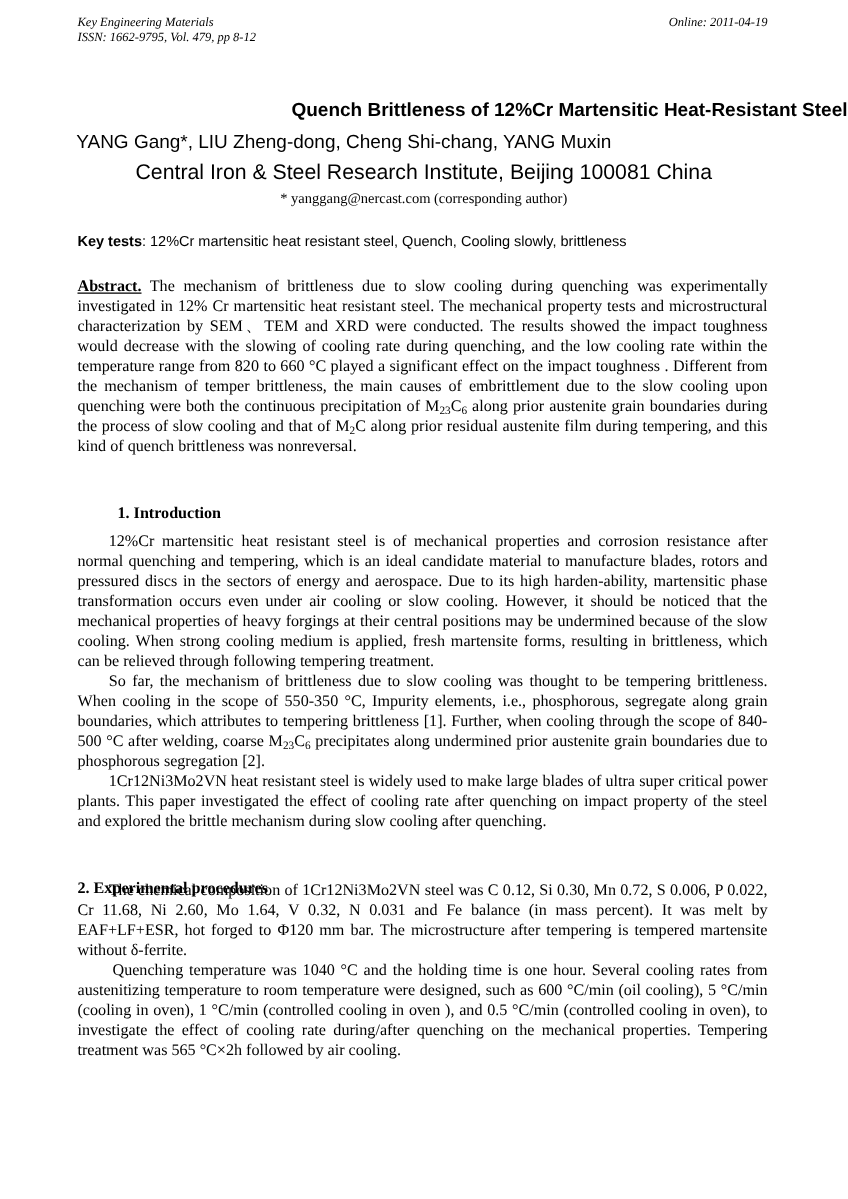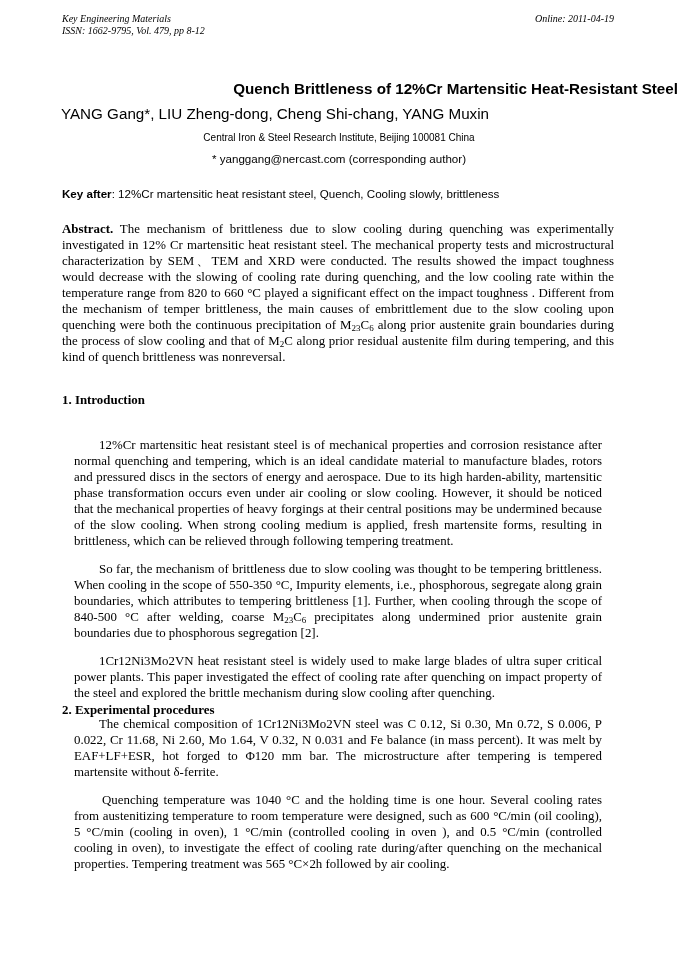--- a/index.html
+++ b/index.html
@@ -2,54 +2,54 @@
 <html><head>
 <meta charset="utf-8">
 <style>
   html, body { margin: 0; padding: 0; background: #ffffff; }
   body { width: 678px; height: 959px; position: relative; overflow: hidden; color: #000; }
   .hdr { position: absolute; top: 13px; left: 62px; width: 552px; font-family: "Liberation Serif", serif; font-style: italic; font-size: 10px; line-height: 11.5px; }
   .hdr-left div { white-space: nowrap; }
   .hdr-right { position: absolute; right: 0; top: 0; }
   .title { position: absolute; top: 80px; left: 0; width: 678px; text-align: right; font-family: "Liberation Sans", sans-serif; font-weight: bold; font-size: 15.2px; line-height: 18px; }
   .authors { position: absolute; top: 105px; left: 0; width: 550px; text-align: center; font-family: "Liberation Sans", sans-serif; font-size: 15.2px; line-height: 18px; }
-  .affil { position: absolute; top: 131px; left: 0; width: 678px; text-align: center; font-family: "Liberation Sans", sans-serif; font-size: 10px; line-height: 14px; }
-  .email { position: absolute; top: 152px; left: 0; width: 678px; text-align: center; font-family: Liberation Sans, sans-serif; font-size: 11.6px; line-height: 14px; }
+  .affil { position: absolute; top: 131px; left: 0; width: 678px; text-align: center; font-family: "Liberation Sans", sans-serif; font-size: 17px; line-height: 14px; }
+  .email { position: absolute; top: 152px; left: 0; width: 678px; text-align: center; font-family: Liberation Serif, serif; font-size: 11.6px; line-height: 14px; }
   .keywords { position: absolute; top: 187px; left: 62px; width: 560px; font-family: "Liberation Sans", sans-serif; font-size: 11.6px; line-height: 14px; white-space: nowrap; }
   .keywords b { font-weight: bold; }
   .body-text { font-family: "Liberation Serif", serif; font-size: 12.9px; line-height: 16px; text-align: justify; }
   .abstract { position: absolute; top: 221px; left: 62px; width: 552px; }
-  .abstract b { font-weight: bold; }
+  .abstract b { font-weight: bold; text-decoration: underline; }
   .h1 { position: absolute; left: 62px; font-family: "Liberation Serif", serif; font-weight: bold; font-size: 12.9px; line-height: 16px; }
-  .h-intro { top: 392px; }
+  .h-intro { top: 402px; margin-left: 32px; }
   .h-exp { top: 702px; }
   .sec { position: absolute; left: 62px; width: 552px; }
   .intro { top: 425px; }
   .exp { top: 704px; }
-  p { margin: 12px; text-indent: 25px; }
+  p { margin: 0; text-indent: 25px; }
   p.ind2 { text-indent: 28px; }
   sub { font-size: 9px; vertical-align: -2px; line-height: 0; }
 </style>
 </head>
 <body>
 
 <div class="hdr">
   <div class="hdr-left">
     <div>Key Engineering Materials</div>
     <div>ISSN: 1662-9795, Vol. 479, pp 8-12</div>
   </div>
   <div class="hdr-right">Online: 2011-04-19</div>
 </div>
 
 <div class="title">Quench Brittleness of 12%Cr Martensitic Heat-Resistant Steel</div>
 <div class="authors">YANG Gang*, LIU Zheng-dong, Cheng Shi-chang, YANG Muxin</div>
 <div class="affil">Central Iron &amp; Steel Research Institute, Beijing 100081 China</div>
 <div class="email">* yanggang@nercast.com (corresponding author)</div>
 
-<div class="keywords"><b>Key after</b><span>:  12%Cr martensitic heat resistant steel, Quench, Cooling slowly, brittleness</span></div>
+<div class="keywords"><b>Key tests</b><span>:  12%Cr martensitic heat resistant steel, Quench, Cooling slowly, brittleness</span></div>
 
 <div class="abstract body-text"><b>Abstract.</b><span> The mechanism of brittleness due to slow cooling during quenching was experimentally investigated in 12% Cr martensitic heat resistant steel. The mechanical property tests and microstructural characterization by SEM、TEM and XRD were conducted. The results showed the impact toughness would decrease with the slowing of cooling rate during quenching, and the low cooling rate within the temperature range from 820 to 660 °C played a significant effect on the impact toughness . Different from the mechanism of temper brittleness, the main causes of embrittlement due to the slow cooling upon quenching were both the continuous precipitation of M</span><sub>23</sub><span>C</span><sub>6</sub><span> along prior austenite grain boundaries during the process of slow cooling and that of M</span><sub>2</sub><span>C along prior residual austenite film during tempering, and this kind of quench brittleness was nonreversal.</span></div>
 
 <div class="h1 h-intro">1.  Introduction</div>
 <div class="sec intro body-text">
   <p>12%Cr martensitic heat resistant steel is of mechanical properties and corrosion resistance after normal quenching and tempering, which is an ideal candidate material to manufacture blades, rotors and pressured discs in the sectors of energy and aerospace. Due to its high harden-ability, martensitic phase transformation occurs even under air cooling or slow cooling. However, it should be noticed that the mechanical properties of heavy forgings at their central positions may be undermined because of the slow cooling. When strong cooling medium is applied, fresh martensite forms, resulting in brittleness, which can be relieved through following tempering treatment.</p>
   <p><span>So far, the mechanism of brittleness due to slow cooling was thought to be tempering brittleness. When cooling in the scope of 550-350 °C, Impurity elements, i.e., phosphorous, segregate along grain boundaries, which attributes to tempering brittleness [1]. Further, when cooling through the scope of 840-500 °C after welding, coarse M</span><sub>23</sub><span>C</span><sub>6</sub><span> precipitates along undermined prior austenite grain boundaries due to phosphorous segregation [2].</span></p>
   <p>1Cr12Ni3Mo2VN heat resistant steel is widely used to make large blades of ultra super critical power plants. This paper investigated the effect of cooling rate after quenching on impact property of the steel and explored the brittle mechanism during slow cooling after quenching.</p>
 </div>
 

